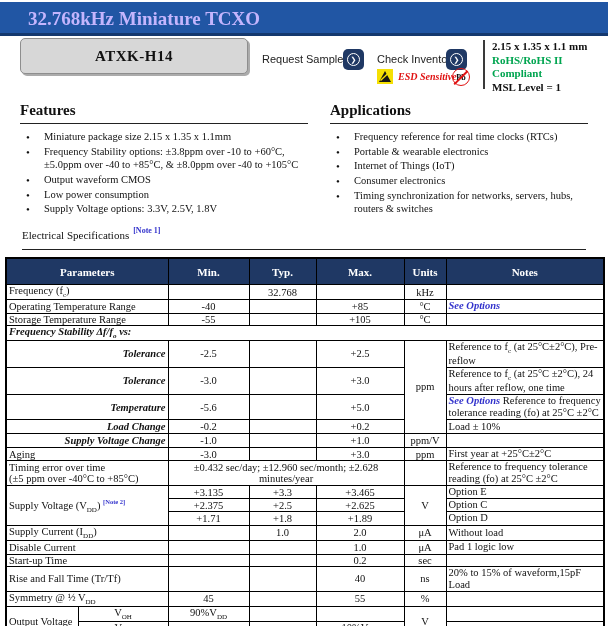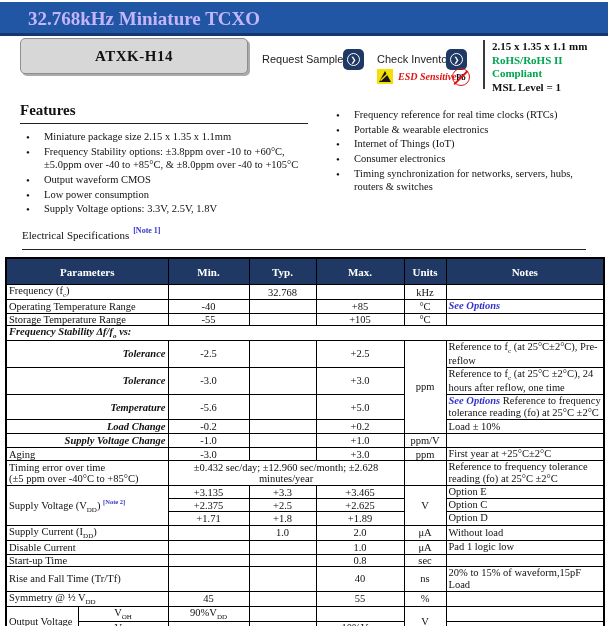--- a/index.html
+++ b/index.html
@@ -108,20 +108,21 @@
     <h2 class="section">Features</h2>
     <ul>
       <li>Miniature package size 2.15 x 1.35 x 1.1mm</li>
       <li>Frequency Stability options: ±3.8ppm over -10 to +60°C, ±5.0ppm over -40 to +85°C, &amp; ±8.0ppm over -40 to +105°C</li>
       <li>Output waveform CMOS</li>
       <li>Low power consumption</li>
       <li>Supply Voltage options: 3.3V, 2.5V, 1.8V</li>
     </ul>
   </section>
   <section class="col-right">
+    <h2 class="section">Applications</h2>
     <ul>
       <li>Frequency reference for real time clocks (RTCs)</li>
       <li>Portable &amp; wearable electronics</li>
       <li>Internet of Things (IoT)</li>
       <li>Consumer electronics</li>
       <li>Timing synchronization for networks, servers, hubs, routers &amp; switches</li>
     </ul>
   </section>
 </div>
 
@@ -279,21 +280,21 @@
     <td class="c"></td>
     <td class="c">1.0</td>
     <td class="c">μA</td>
     <td class="note">Pad 1 logic low</td>
   </tr>
 
   <tr style="height:12px">
     <td colspan="2" class="param">Start-up Time</td>
     <td class="c"></td>
     <td class="c"></td>
-    <td class="c">0.8</td>
+    <td class="c">0.2</td>
     <td class="c">sec</td>
     <td class="note"></td>
   </tr>
 
   <tr style="height:18px">
     <td colspan="2" class="param">Rise and Fall Time (Tr/Tf)</td>
     <td class="c"></td>
     <td class="c"></td>
     <td class="c">40</td>
     <td class="c">ns</td>

